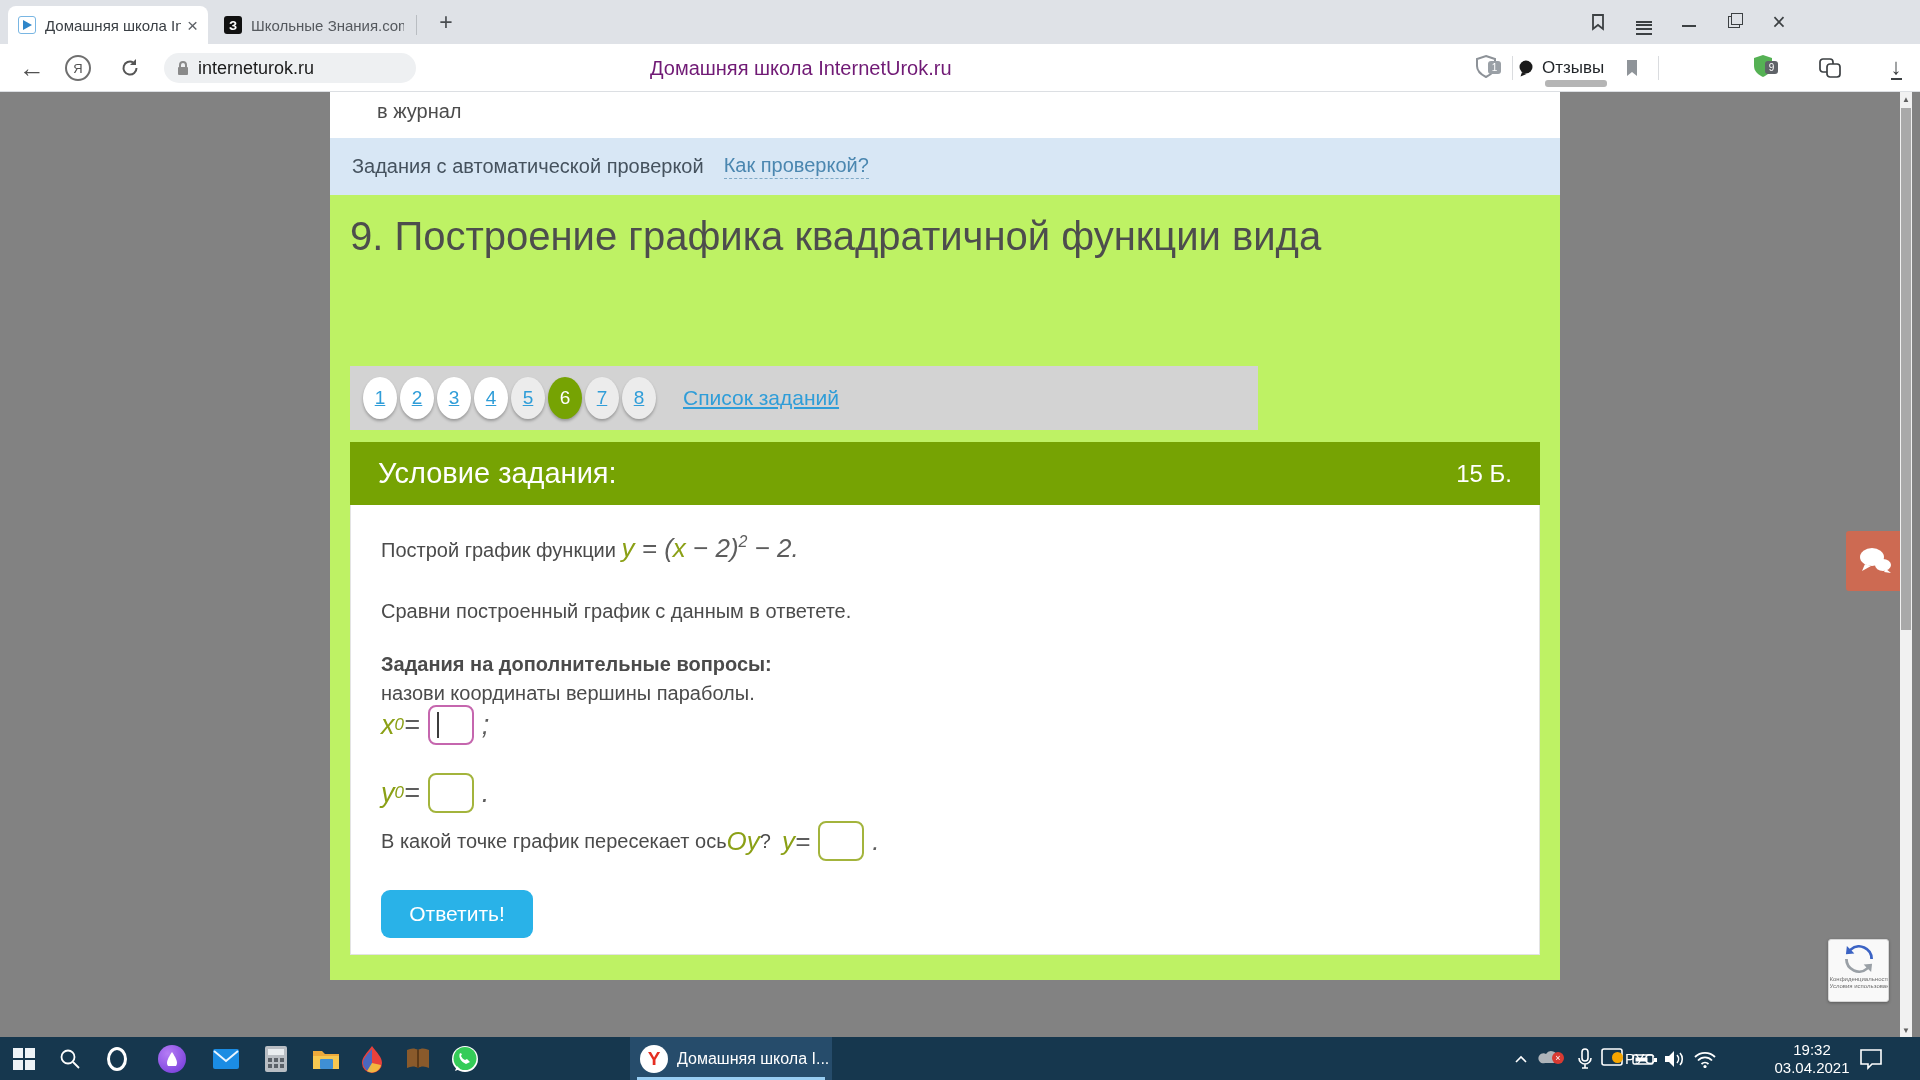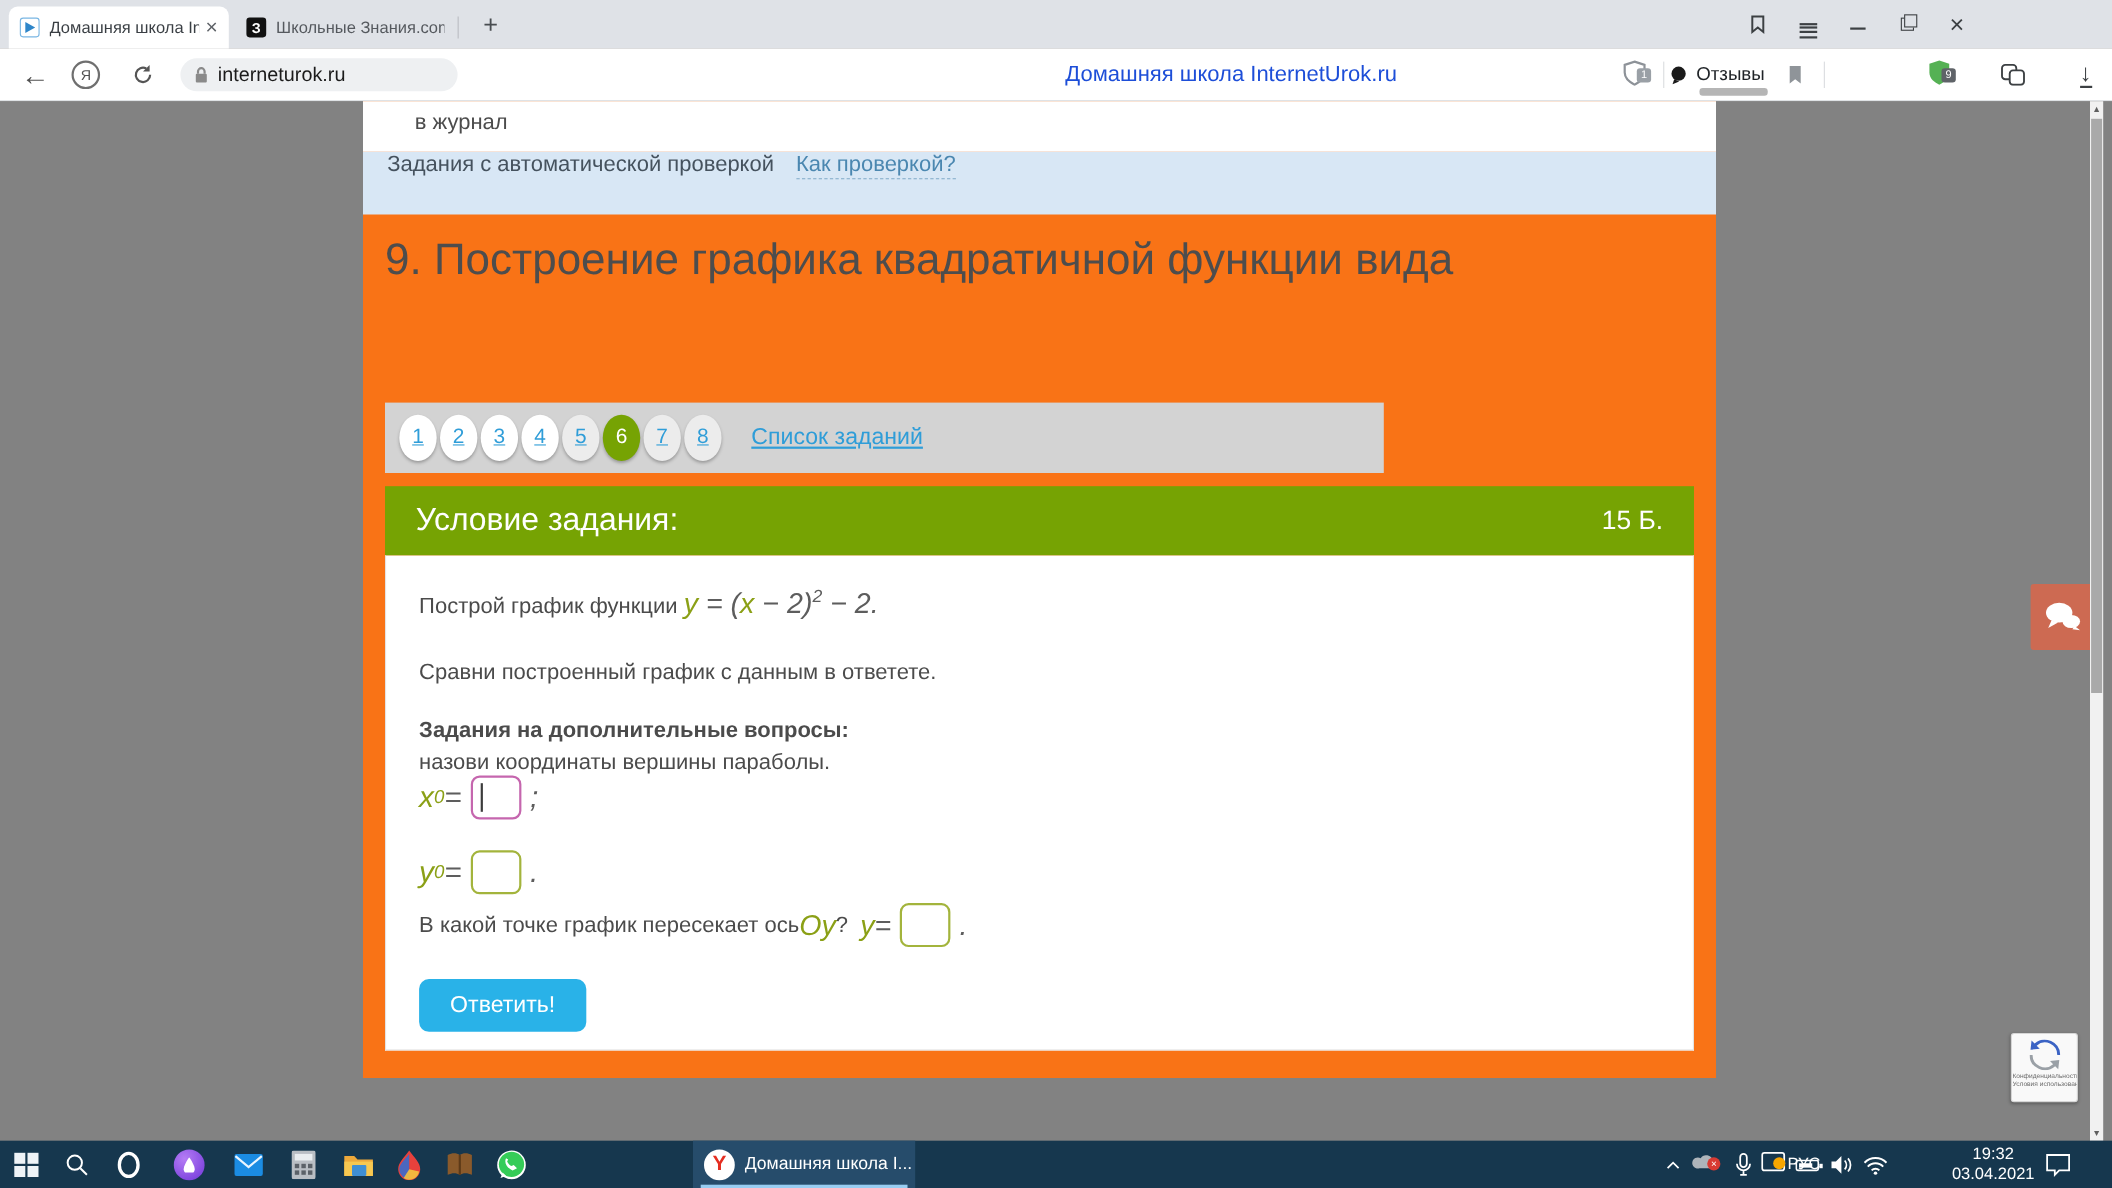--- a/index.html
+++ b/index.html
@@ -25,34 +25,34 @@
   .maxbox2 { position:absolute; right:-4px; top:-4px; width:12px; height:12px; border:1.5px solid #3c4043; background:#dfe2e7; }
   .xglyph { font-size:23px; line-height:1; }
 
   
   .toolbar { position:absolute; left:0; top:44px; width:1920px; height:48px; background:#fff; border-bottom:1px solid #dcdfe3; }
   .tool-ic { position:absolute; top:0; height:48px; display:flex; align-items:center; justify-content:center; }
   .backarrow { font-size:26px; color:#515151; }
   .ycircle { width:26px; height:26px; border:2px solid #6f6f6f; border-radius:50%; display:flex; align-items:center; justify-content:center; font-size:13px; color:#515151; }
   .urlpill { position:absolute; left:164px; top:9px; width:252px; height:30px; background:#eef0f2; border-radius:15px; display:flex; align-items:center; padding:0 12px; }
   .urltext { font-size:18px; color:#1b1b1b; margin-left:8px; }
-  .pagetitle { position:absolute; left:650px; top:13px; width:620px; text-align:right; font-size:20px; color:#1d4ed8; }
+  .pagetitle { position:absolute; left:650px; top:13px; width:620px; text-align:left; font-size:20px; color:#701a75; }
   .badge { position:absolute; right:-4px; bottom:8px; min-width:13px; height:13px; background:#9aa0a6; color:#fff; font-size:10px; border-radius:3px; display:flex; align-items:center; justify-content:center; padding:0 2px; }
   .badge.dark { background:#5f6368; }
   .fbtext { font-size:17px; color:#1f2327; margin-left:6px; }
   .fbbar { position:absolute; left:1545px; top:36px; width:62px; height:7px; background:#b5b5b5; border-radius:3px; }
   .tsep { position:absolute; top:12px; width:1px; height:24px; background:#dadcdf; }
   .dl { font-size:22px; color:#3c4043; border-bottom:2px solid #3c4043; line-height:22px; }
 
   
   .page { position:absolute; left:0; top:92px; width:1920px; height:945px; background:#828282; }
-  .whitecol { position:absolute; left:330px; top:0; width:1230px; height:888px; background:#f97316; }
+  .whitecol { position:absolute; left:330px; top:0; width:1230px; height:888px; background:#bef264; }
   .topstrip { position:absolute; left:0; top:0; width:1230px; height:46px; background:#fff; }
   .journal { position:absolute; left:47px; top:8px; font-size:20px; color:#4c4c4c; }
-  .infobar { position:absolute; left:0; top:46px; width:1230px; height:57px; background:#d8e7f5; display:flex; align-items:flex-start; padding-left:22px; }
+  .infobar { position:absolute; left:0; top:46px; width:1230px; height:57px; background:#d8e7f5; display:flex; align-items:center; padding-left:22px; }
   .infotext { font-size:20px; color:#45525e; }
   .infolink { font-size:20px; color:#4b87b0; margin-left:20px; border-bottom:1px dashed #7fa9c6; padding-bottom:1px; }
   .h1 { position:absolute; left:20px; top:118px; width:1170px; font-size:40px; line-height:53px; color:#4d4d4d; }
   .pgbar { position:absolute; left:20px; top:274px; width:908px; height:64px; background:#d3d3d3; display:flex; align-items:center; padding-left:13px; }
   .pg { width:34px; height:42px; border-radius:50%; background:#fff; box-shadow:0 2px 3px rgba(0,0,0,.28); display:flex; align-items:center; justify-content:center; font-size:19px; color:#2f9dd8; text-decoration:underline; margin-right:3px; }
   .pg.todo { background:#ececec; }
   .pg.active { background:#76a303; color:#fff; text-decoration:none; }
   .pglink { margin-left:24px; font-size:21px; color:#2f9dd8; text-decoration:underline; }
   .greenbar { position:absolute; left:20px; top:350px; width:1190px; height:63px; background:#76a303; display:flex; align-items:center; justify-content:space-between; padding:12px 28px; }
   .gtitle { font-size:29px; color:#fff; }

